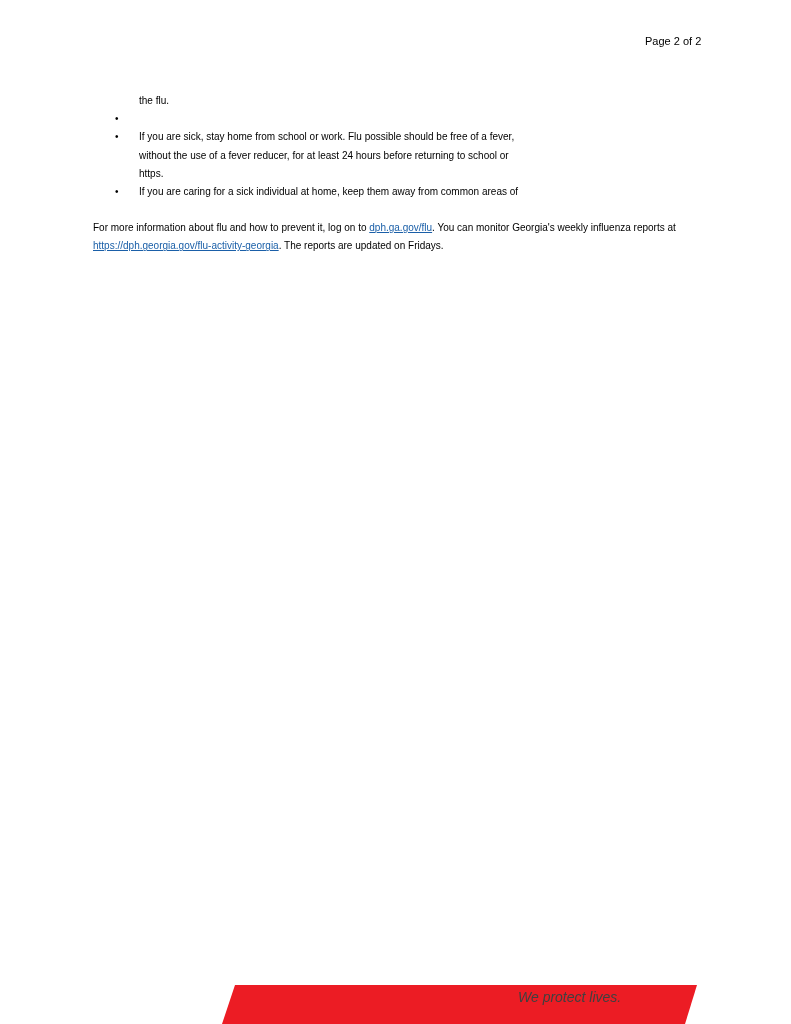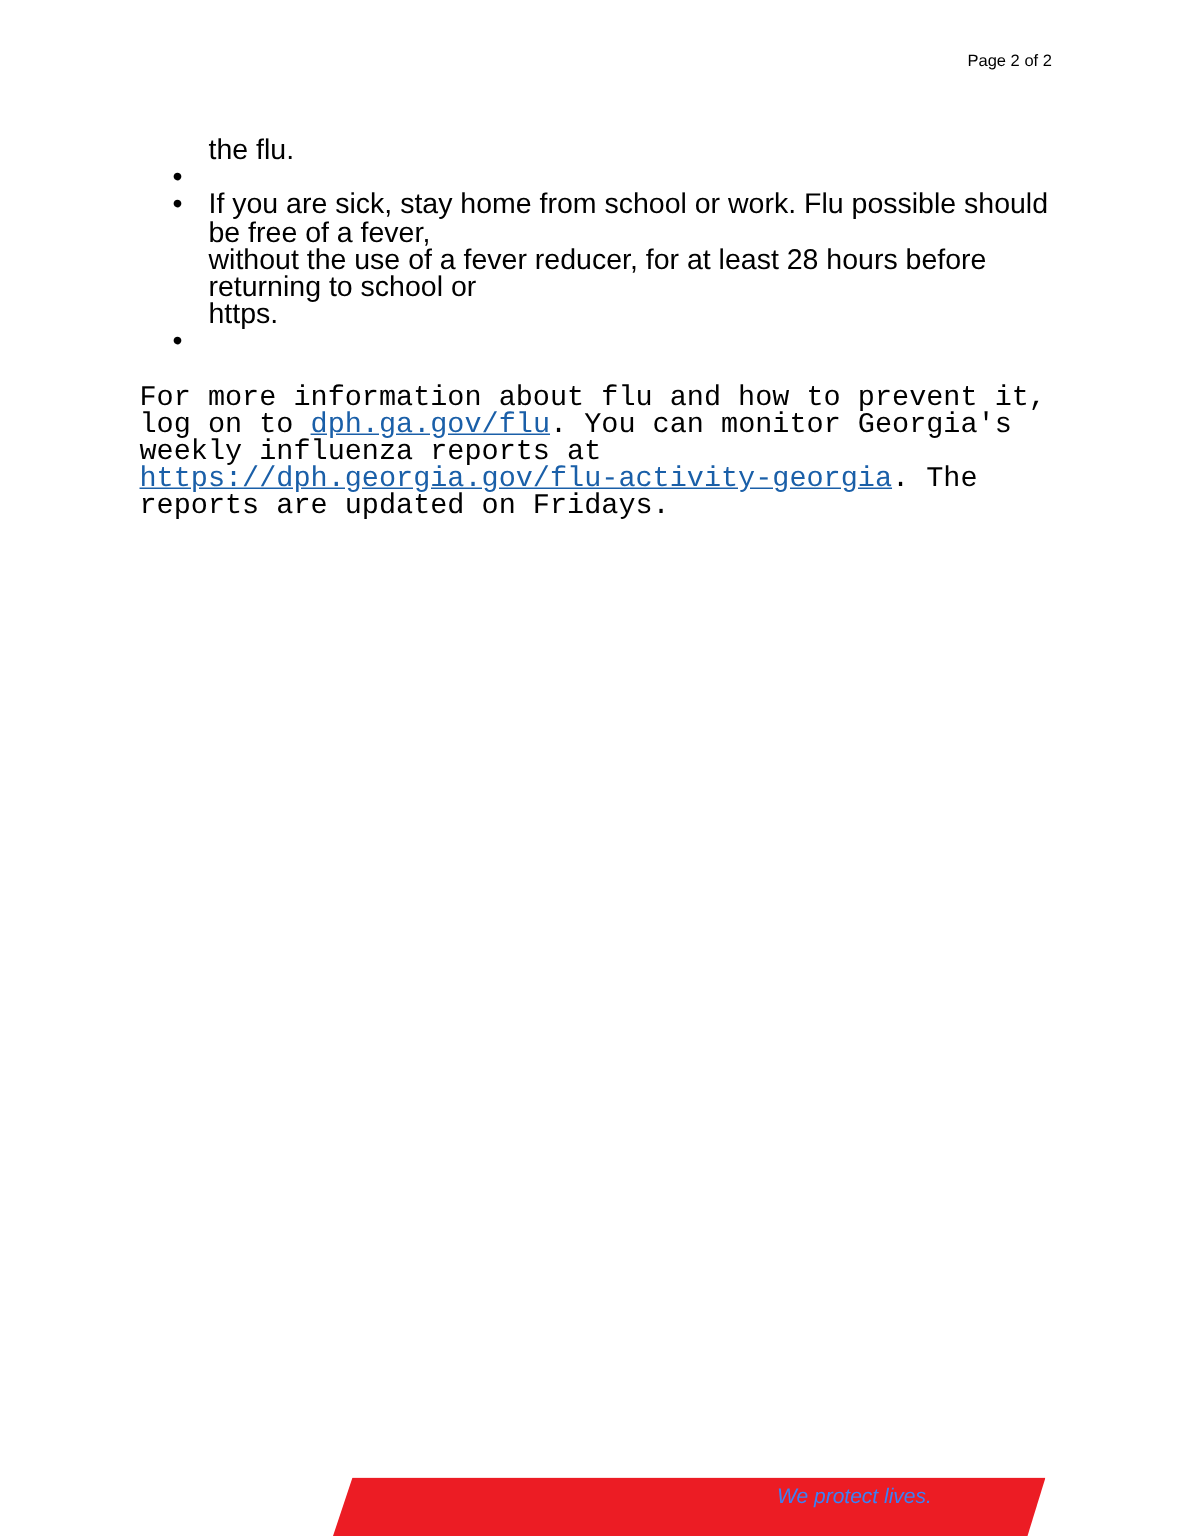--- a/index.html
+++ b/index.html
@@ -1,52 +1,52 @@
 <!DOCTYPE html>
 <html><head>
 <meta charset="utf-8">
 <style>
   html, body { margin: 0; padding: 0; background: #ffffff; }
   body { width: 791px; height: 1024px; position: relative; overflow: hidden;
          font-family: "Liberation Sans", sans-serif; color: #000; }
   .page-num { position: absolute; left: 645px; top: 35px; font-size: 11px; text-align: right; }
   .content { position: absolute; left: 93px; top: 92px; width: 610px;
-             font-size: 19px; line-height: 18.2px; }
+             font-size: 10px; line-height: 18.2px; }
   .cont-line { padding-left: 46px; }
   ul.bullets { list-style: none; margin: 0; padding: 0; }
   ul.bullets li { position: relative; padding-left: 46px; }
   ul.bullets li .dot { position: absolute; left: 22px; top: 0; }
-  .para { margin-top: 18px; font-family: Liberation Mono, monospace; }
+  .para { margin-top: 18px; }
   a.link { color: #1a5fa8; text-decoration: underline; }
   .banner { position: absolute; left: 222px; top: 985px; width: 475px; height: 39px;
             background: #ec1c24; clip-path: polygon(13px 0, 475px 0, 463px 39px, 0 39px); }
-  .banner-text { position: absolute; left: 518px; top: 989px; color: #3b82f6;
+  .banner-text { position: absolute; left: 518px; top: 989px; color: #404040;
                  font-style: italic; font-size: 14px; }
 </style>
 </head>
 <body>
 
 <div class="page-num">Page 2 of 2</div>
 
 <div class="content">
   <div class="cont-line">the flu.</div>
   <ul class="bullets">
     <li>
       <span class="dot">•</span>
       <br>
     </li>
     <li>
       <span class="dot">•</span>
       <span>If you are sick, stay home from school or work. Flu possible should be free of a fever,</span><br>
-      <span>without the use of a fever reducer, for at least 28 hours before returning to school or</span><br>
+      <span>without the use of a fever reducer, for at least 24 hours before returning to school or</span><br>
       <span>https.</span>
     </li>
     <li>
       <span class="dot">•</span>
-      <br>
+      <span>If you are caring for a sick individual at home, keep them away from common areas of</span><br>
     </li>
   </ul>
   <div class="para">
     <span>For more information about flu and how to prevent it, log on to </span><a class="link">dph.ga.gov/flu</a><span>. You can monitor Georgia's weekly influenza reports at </span><a class="link">https://dph.georgia.gov/flu-activity-georgia</a><span>. The reports are updated on Fridays.</span>
   </div>
 </div>
 
 <div class="banner"></div>
 <div class="banner-text">We protect lives.</div>
 

